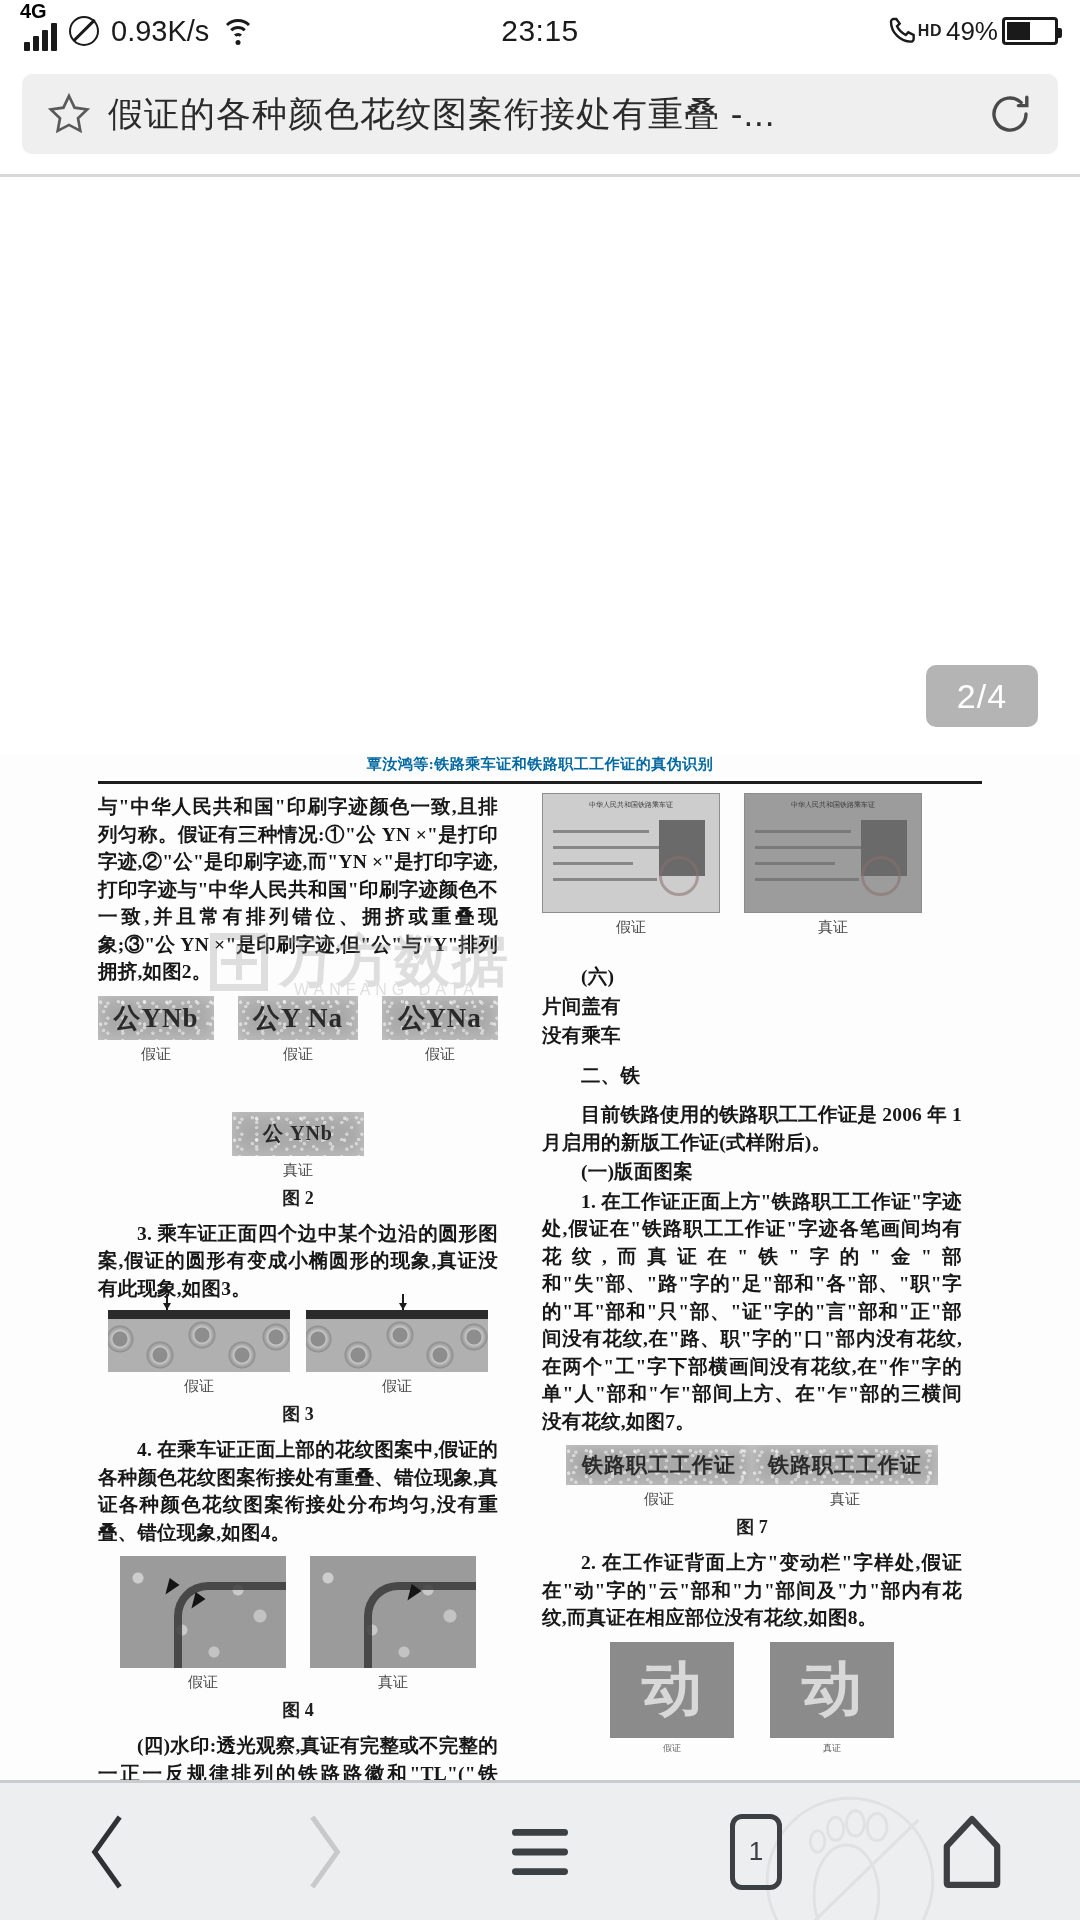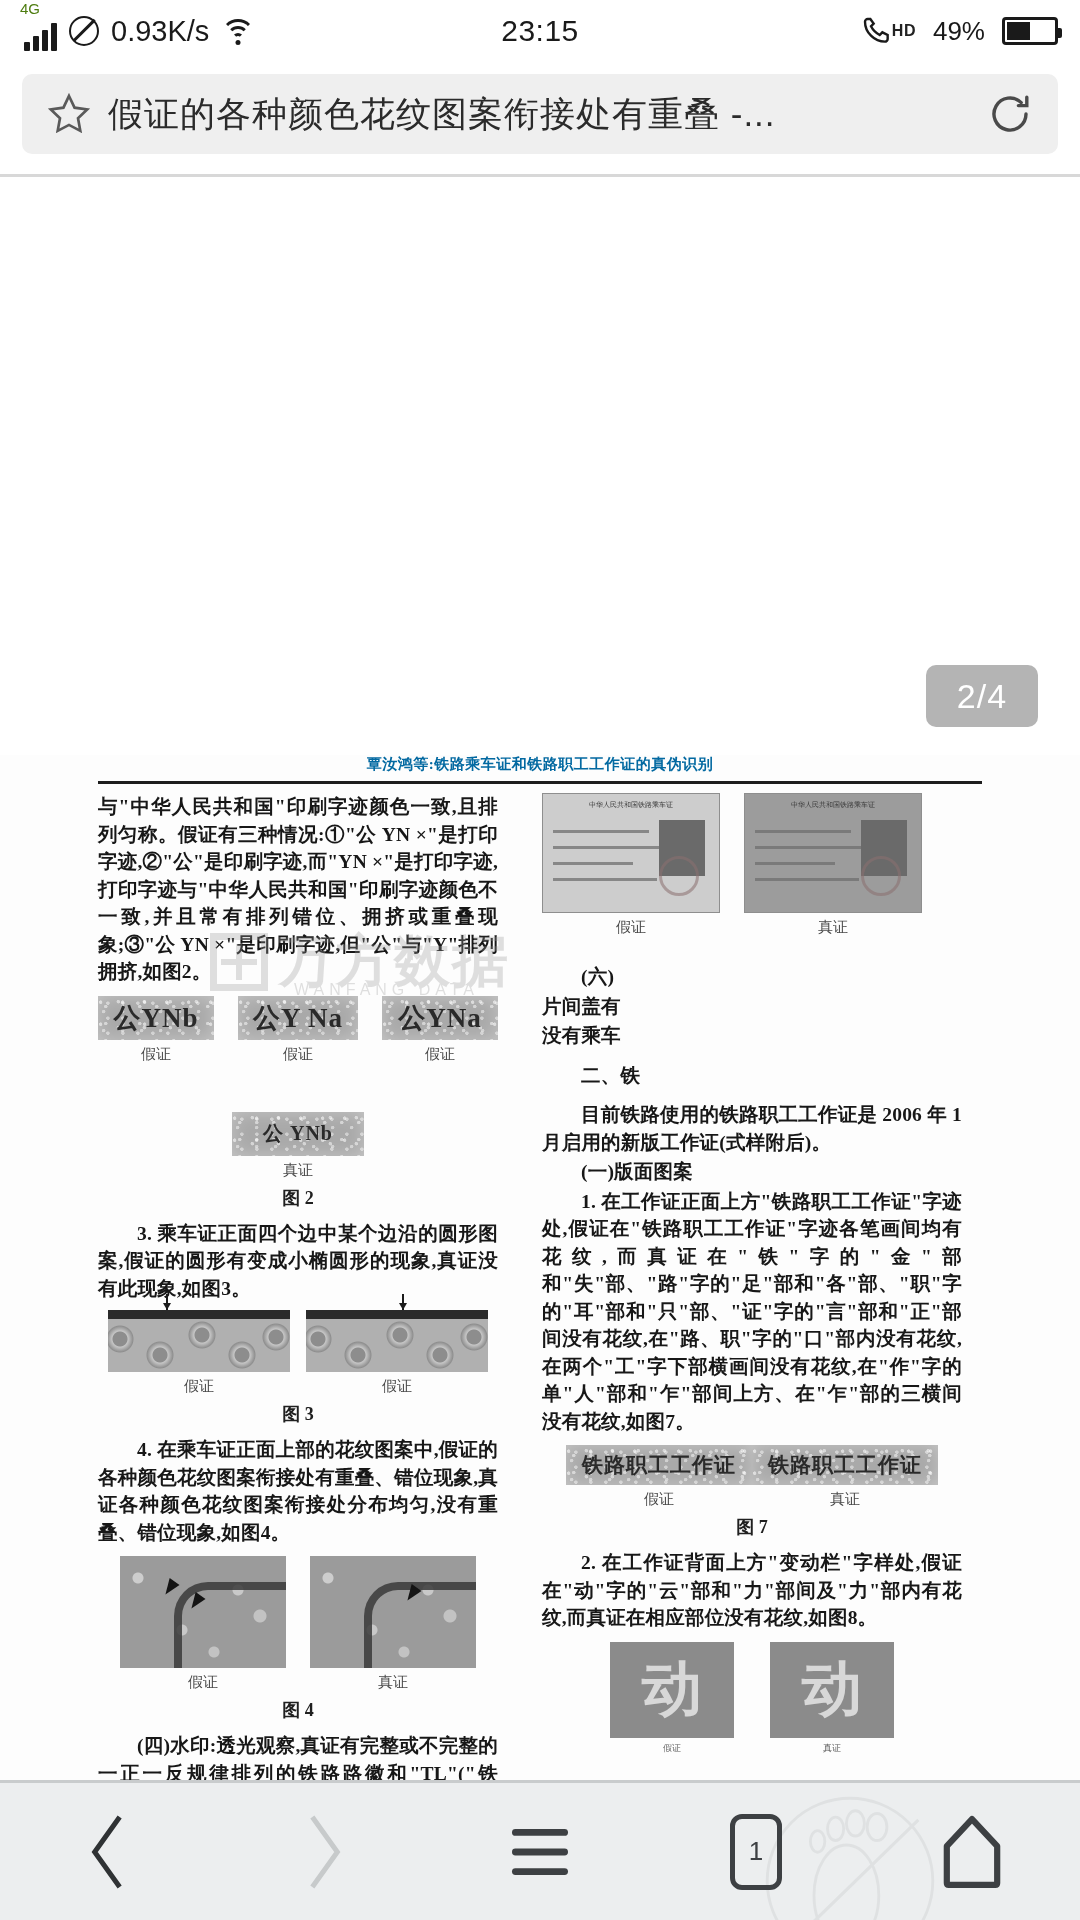--- a/index.html
+++ b/index.html
@@ -15,32 +15,32 @@
   .statusbar {
     position: relative;
     height: 62px;
     background: #ffffff;
     display: flex; align-items: center;
     padding: 0 22px;
     color: #222;
   }
   .sb-left { display:flex; align-items:center; gap:12px; flex:1; }
   .sb-center { position:absolute; left:0; right:0; text-align:center; pointer-events:none; }
-  .sb-right { display:flex; align-items:center; gap:17px; margin-left:auto; }
+  .sb-right { display:flex; align-items:center; gap:4px; margin-left:auto; }
   .sb-time { font-size: 30px; letter-spacing:0.5px; color:#1a1a1a; }
   .sb-text { font-size: 29px; color:#1a1a1a; }
   .sb-pct  { font-size: 26px; color:#1a1a1a; }
 
   .sig { display:flex; align-items:flex-end; gap:3px; height:30px; position:relative; }
   .sig i { display:block; width:6px; background:#1a1a1a; border-radius:1px; }
   .sig i:nth-child(1){height:9px}
   .sig i:nth-child(2){height:15px}
   .sig i:nth-child(3){height:21px}
   .sig i:nth-child(4){height:28px}
-  .sig-label { position:absolute; top:-10px; left:-2px; font-size:15px; line-height:1; color:#4d7c0f; font-weight:400;}
+  .sig-label { position:absolute; top:-10px; left:-2px; font-size:20px; line-height:1; color:#000000; font-weight:700;}
   .sigwrap{position:relative; padding-left:2px; padding-top:10px;}
 
   .mute-ic { width:30px; height:30px; border:2.6px solid #1a1a1a; border-radius:50%; position:relative; }
   .mute-ic::after { content:""; position:absolute; left:-2px; top:11px; width:30px; height:2.6px; background:#1a1a1a; transform:rotate(-45deg); transform-origin:center; }
 
   .wifi { position:relative; width:34px; height:28px; }
   .wifi span { position:absolute; left:50%; transform:translateX(-50%); border:3px solid #1a1a1a; border-bottom-color:transparent; border-left-color:transparent; border-right-color:transparent; border-radius:50%; }
   .wifi span.a { width:34px; height:34px; top:2px; }
   .wifi span.b { width:22px; height:22px; top:9px; }
   .wifi span.c { width:11px; height:11px; top:16px; }

